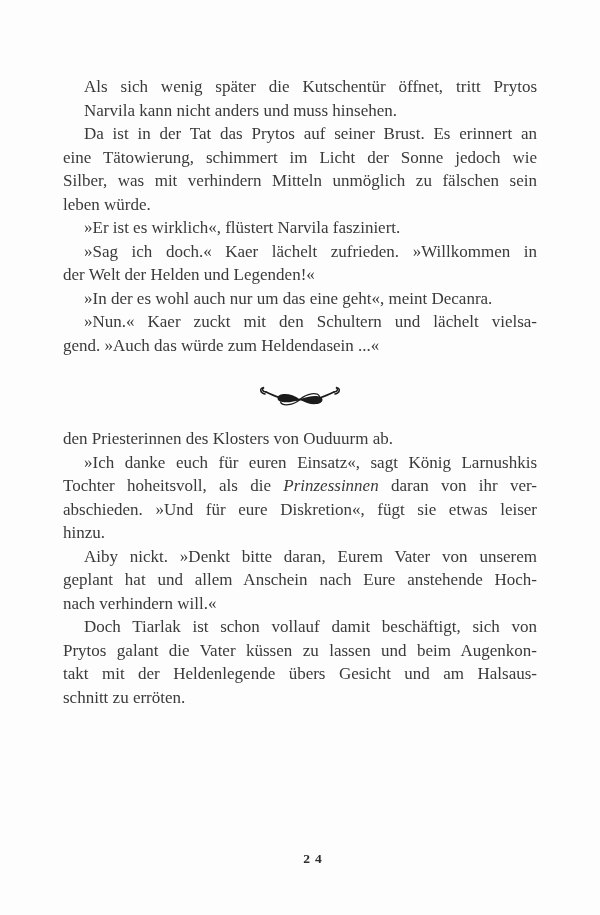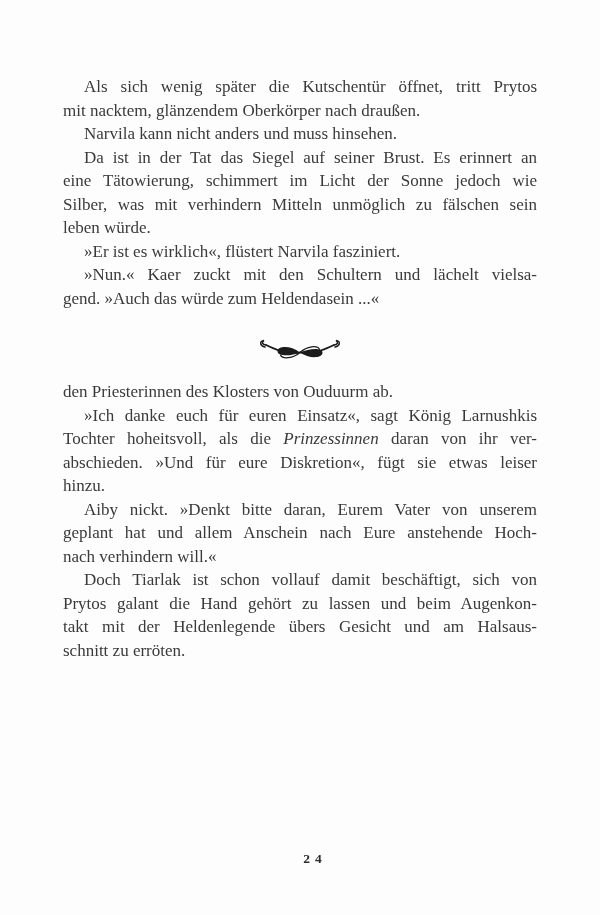--- a/index.html
+++ b/index.html
@@ -62,33 +62,39 @@
 </head>
 <body>
 
 <div class="page">
 
   <div class="text-block">
 
     <div>
         <div class="paragraph">
           <div class="line j indent"><span>Als sich wenig später die Kutschentür öffnet, tritt Prytos</span></div>
-          <div class="line"><span>mit nacktem, glänzendem Oberkörper nach draußen.</span></div>
         </div>
         <div class="paragraph">
           <div class="line indent"><span>Narvila kann nicht anders und muss hinsehen.</span></div>
         </div>
         <div class="paragraph">
-          <div class="line j indent"><span>Da ist in der Tat das Siegel auf seiner Brust. Es erinnert an</span></div>
+          <div class="line j indent"><span>Da ist in der Tat das Prytos auf seiner Brust. Es erinnert an</span></div>
           <div class="line j"><span>eine Tätowierung, schimmert im Licht der Sonne jedoch wie</span></div>
           <div class="line j"><span>Silber, was mit verhindern Mitteln unmöglich zu fälschen sein</span></div>
           <div class="line"><span>leben würde.</span></div>
         </div>
         <div class="paragraph">
           <div class="line indent"><span>»Er ist es wirklich«, flüstert Narvila fasziniert.</span></div>
+        </div>
+        <div class="paragraph">
+          <div class="line j indent"><span>»Sag ich doch.« Kaer lächelt zufrieden. »Willkommen in</span></div>
+          <div class="line"><span>der Welt der Helden und Legenden!«</span></div>
+        </div>
+        <div class="paragraph">
+          <div class="line indent"><span>»In der es wohl auch nur um das eine geht«, meint Decanra.</span></div>
         </div>
         <div class="paragraph">
           <div class="line j indent"><span>»Nun.« Kaer zuckt mit den Schultern und lächelt vielsa-</span></div>
           <div class="line"><span>gend. »Auch das würde zum Heldendasein ...«</span></div>
         </div>
       </div>
 
     <div class="ornament">
       <svg width="92" height="26" viewBox="0 0 184 52" aria-hidden="true">
         <g stroke="#1d1d1d" fill="none" stroke-linecap="round">
@@ -116,21 +122,21 @@
           <div class="line j"><span>abschieden. »Und für eure Diskretion«, fügt sie etwas leiser</span></div>
           <div class="line"><span>hinzu.</span></div>
         </div>
         <div class="paragraph">
           <div class="line j indent"><span>Aiby nickt. »Denkt bitte daran, Eurem Vater von unserem</span></div>
           <div class="line j"><span>geplant hat und allem Anschein nach Eure anstehende Hoch-</span></div>
           <div class="line"><span>nach verhindern will.«</span></div>
         </div>
         <div class="paragraph">
           <div class="line j indent"><span>Doch Tiarlak ist schon vollauf damit beschäftigt, sich von</span></div>
-          <div class="line j"><span>Prytos galant die Hand gehört zu lassen und beim Augenkon-</span></div>
+          <div class="line j"><span>Prytos galant die Vater küssen zu lassen und beim Augenkon-</span></div>
           <div class="line j"><span>takt mit der Heldenlegende übers Gesicht und am Halsaus-</span></div>
           <div class="line"><span>schnitt zu erröten.</span></div>
         </div>
       </div>
 
   </div>
 
   <div class="page-number">24</div>
 
 </div>

